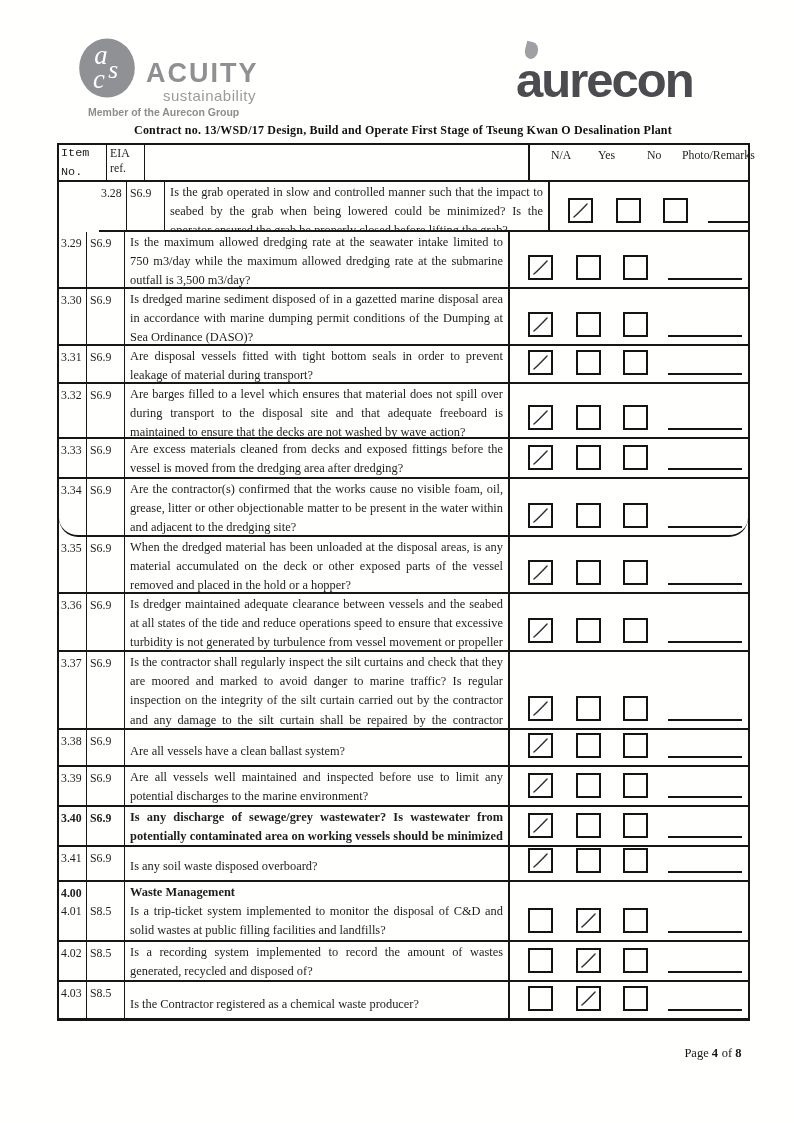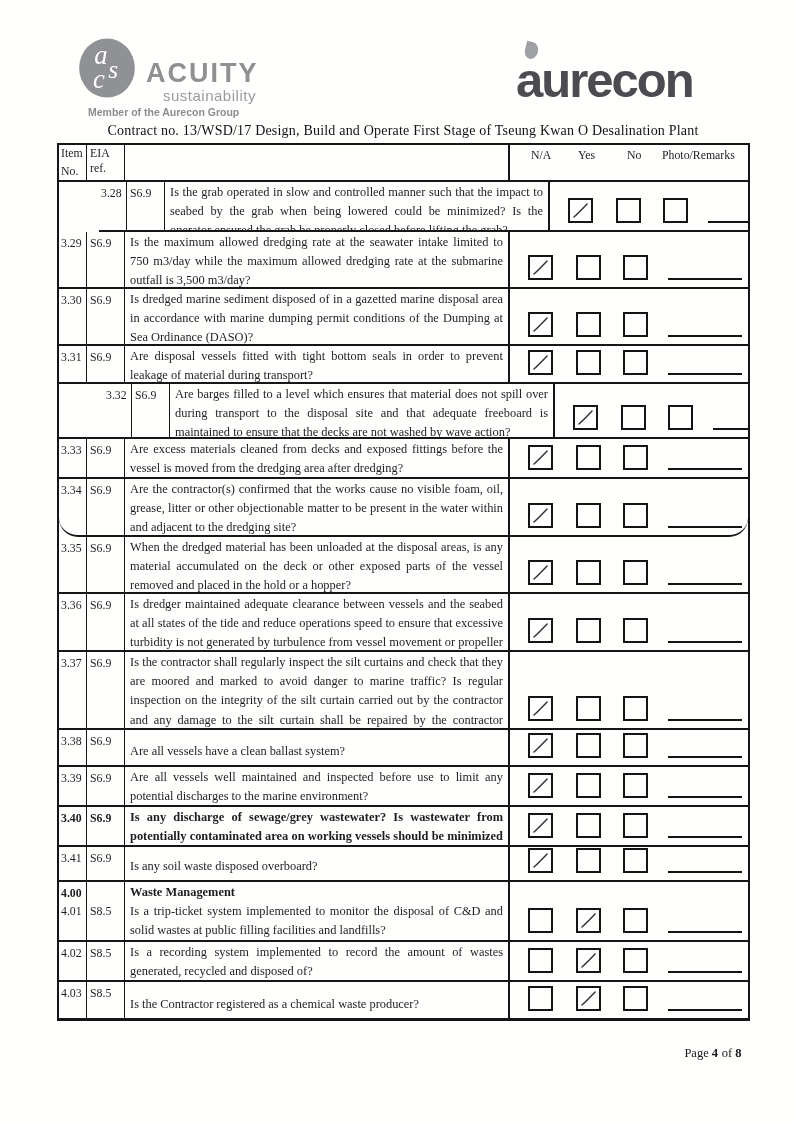--- a/index.html
+++ b/index.html
@@ -18,40 +18,40 @@
     font-size:15px; color:#9b9b9d; letter-spacing:0.5px; }
   .acuity-member { position:absolute; left:10px; top:69px; font-family:"Liberation Sans",sans-serif;
     font-weight:bold; font-size:10.5px; color:#8d8d8f; }
   .aurecon { position:absolute; left:516px; top:48px; width:260px; height:60px; }
   .aurecon-word { position:absolute; left:0; top:4px; font-family:"Liberation Sans",sans-serif;
     font-weight:bold; font-size:49px; letter-spacing:-2px; color:#4b4b50; }
   .aurecon-leaf { position:absolute; left:9px; top:-6px; width:13px; height:17px;
     background:#9fa0a3; border-radius:0 65% 60% 60%; transform:rotate(14deg); }
   
   .title { position:absolute; left:40px; top:123px; width:726px; text-align:center;
-    font-weight:normal; font-size:14px; letter-spacing:0.2px; color:#111; }
+    font-weight:bold; font-size:12px; letter-spacing:0.2px; color:#111; }
   
   .ctable { position:absolute; left:57px; top:143px; width:693px;
     border:2px solid #161616; border-bottom-width:3px; background:#fffffe; }
   .trow { display:flex; border-bottom:2px solid #161616; }
   .trow:last-child { border-bottom:none; }
   .cell { overflow:hidden; }
   .c-item { width:28px; border-right:1px solid #161616; font-size:11.8px;
     padding:2px 1px 0 2px; line-height:18px; }
   .c-eia  { width:38px; border-right:1.5px solid #161616; font-size:11.8px;
     padding:2px 1px 0 3px; line-height:18px; }
   .c-q    { width:385px; border-right:2px solid #161616; font-size:12.4px;
     line-height:19.2px; text-align:justify; padding:1px 5px 0 5px; }
   .c-q.vb { display:flex; align-items:flex-end; padding-bottom:4px; }
   .c-checks { flex:1; position:relative; }
   .b { font-weight:bold; }
   
   .hrow { display:flex; border-bottom:2px solid #161616; height:37px; font-size:11.8px; }
-  .h-item { width:28px; border-right:1px solid #161616; padding:1px 1px 1px 2px;
-    display:flex; flex-direction:column; justify-content:space-between; }
+  .h-item { width:48px; border-right:1px solid #161616; padding:1px 1px 1px 2px;
+    display:flex; flex-direction:column; justify-content:space-between;font-family:Liberation Mono, monospace; }
   .h-eia { width:38px; border-right:1.5px solid #161616; padding:1px 1px 0 3px; }
   .h-q { width:385px; border-right:2px solid #161616; }
   .h-checks { flex:1; position:relative; }
   .h-checks span { position:absolute; top:3px; }
   .lbl-na { left:21px; } .lbl-yes { left:68px; } .lbl-no { left:117px; } .lbl-photo { left:152px; }
   
   .cluster { position:absolute; left:0; right:0; bottom:7px; height:26px; }
   .cbox { position:absolute; bottom:0; width:25px; height:25px;
     border:2.5px solid #141414; background:#fffffe; }
   .cbox svg { display:none; width:100%; height:100%; }
@@ -207,21 +207,21 @@
             
           </div>
           <div class="cbox box-no">
             
           </div>
           <div class="remarks-line"></div>
         </div>
       </div>
     </div>
 
-    <div class="trow" style="height: 55px; padding-left: 45px;">
+    <div class="trow" style="height: 55px;">
       <div class="cell c-item">
             <div>3.32</div>
           </div>
       <div class="cell c-eia">
             <div>S6.9</div>
           </div>
       <div class="cell c-q">
             <div>Are barges filled to a level which ensures that material does not spill over during transport to the disposal site and that adequate freeboard is maintained to ensure that the decks are not washed by wave action?</div>
           </div>
       <div class="cell c-checks">

